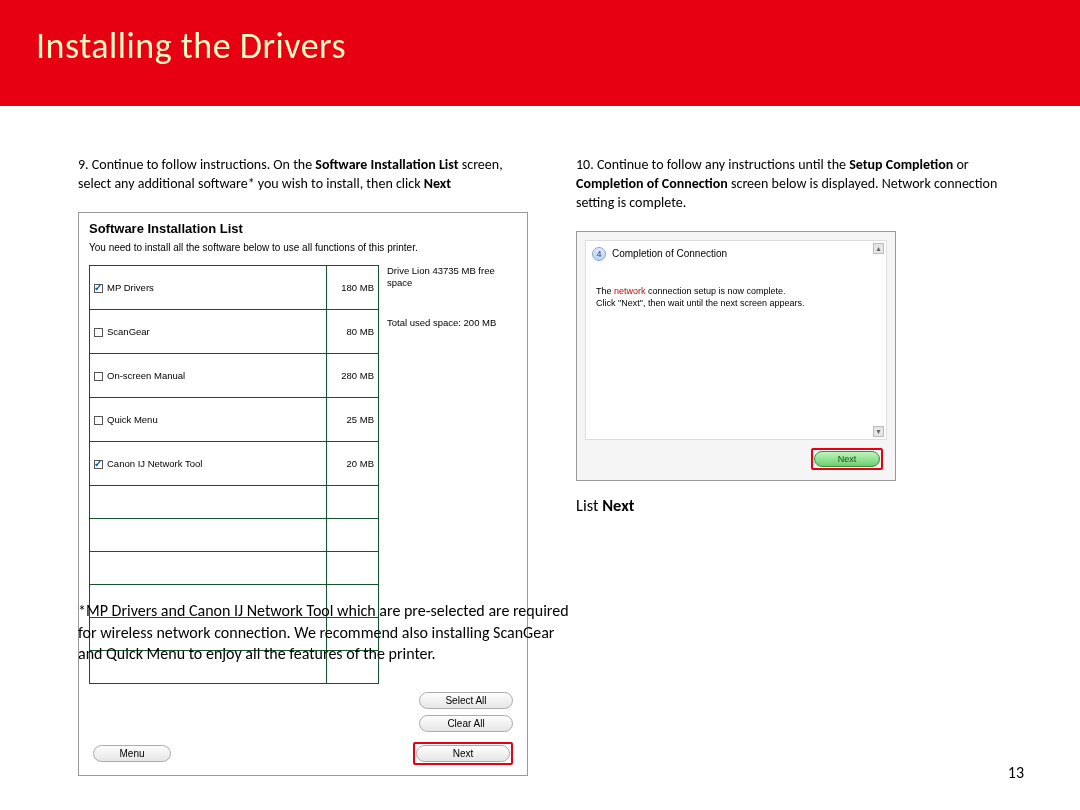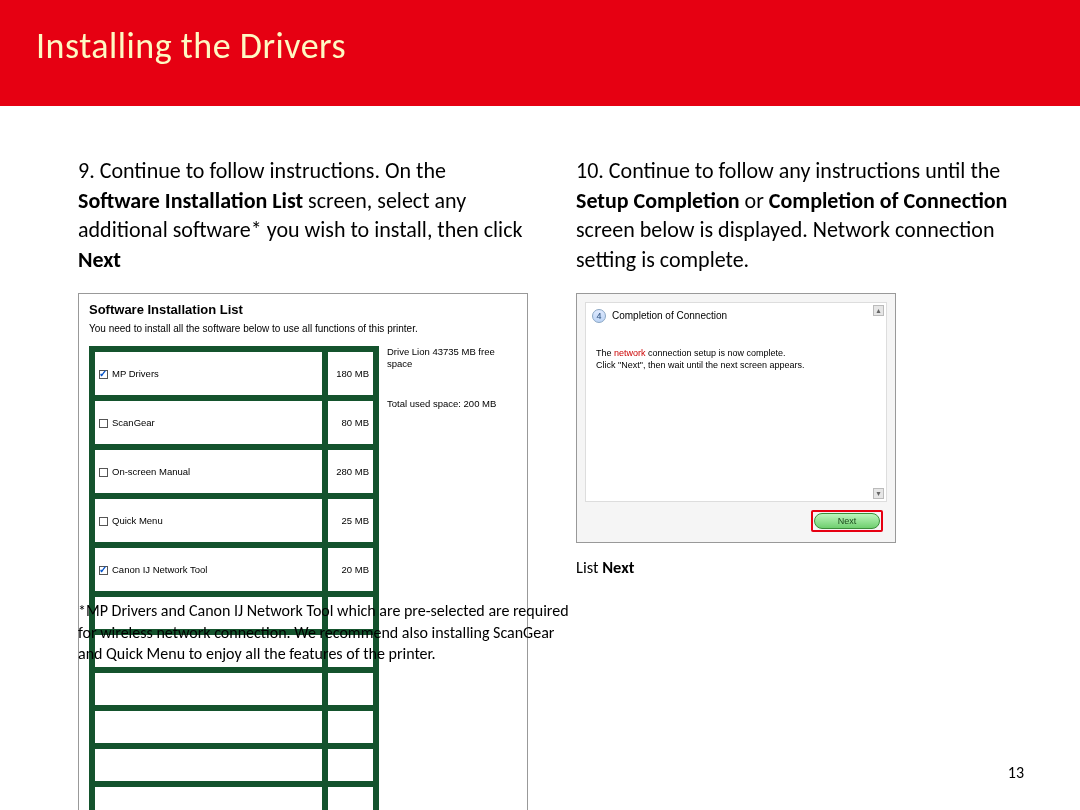--- a/index.html
+++ b/index.html
@@ -22,21 +22,21 @@
     font-size: 36px;
     letter-spacing: 0.5px;
   }
   .content {
     display: flex;
     padding: 50px 54px 0 78px;
     gap: 48px;
   }
   .col { flex: 1; }
   .step-text {
-    font-size: 22px;
+    font-size: 14px;
     line-height: 1.35;
     margin-bottom: 18px;
   }
   .step-text b { font-weight: 700; }
 
   
   .shot1 {
     border: 1px solid #999;
     width: 450px;
     background: #fff;
@@ -61,21 +61,21 @@
     padding: 6px 10px 4px 10px;
     gap: 8px;
   }
   .sw-table {
     border: 1px solid #bbb;
     border-collapse: collapse;
     width: 290px;
     font-size: 9.5px;
   }
   .sw-table td {
-    border: 6px solid #14532d;
+    border: 1px solid #14532d;
     height: 14px;
     padding: 16px 4px;
     vertical-align: middle;
   }
   .sw-table td.size { text-align: right; width: 52px; }
   .sw-table td.name { width: 238px; }
   .chk {
     display: inline-block;
     width: 9px; height: 9px;
     border: 1px solid #555;

